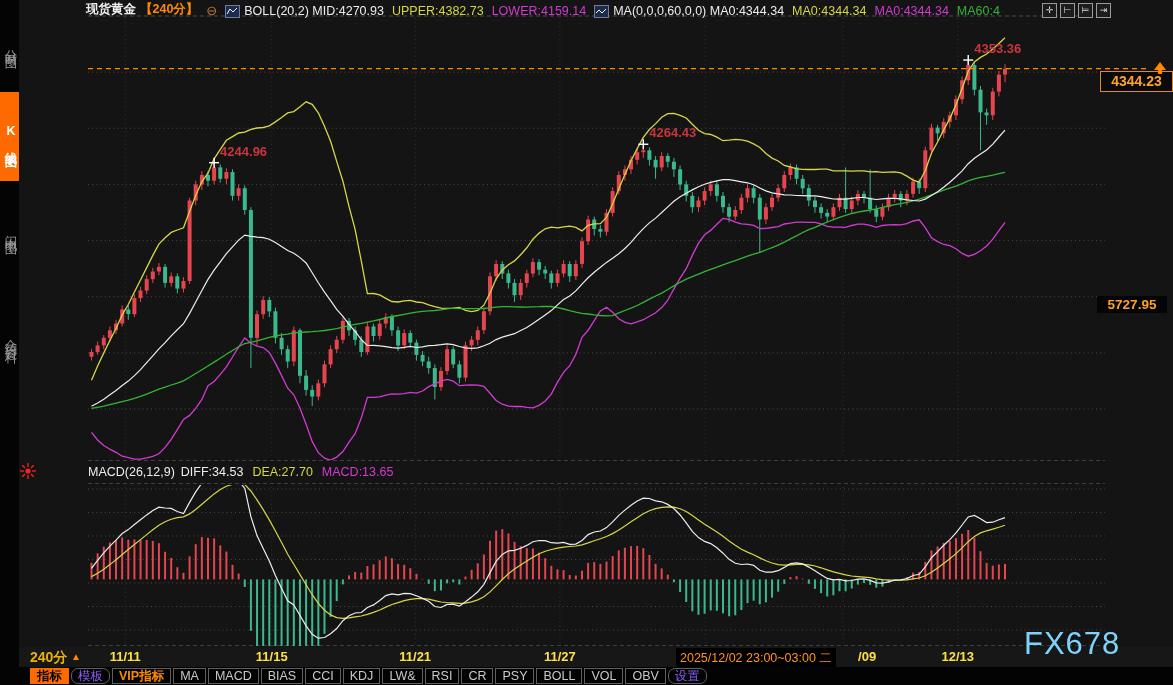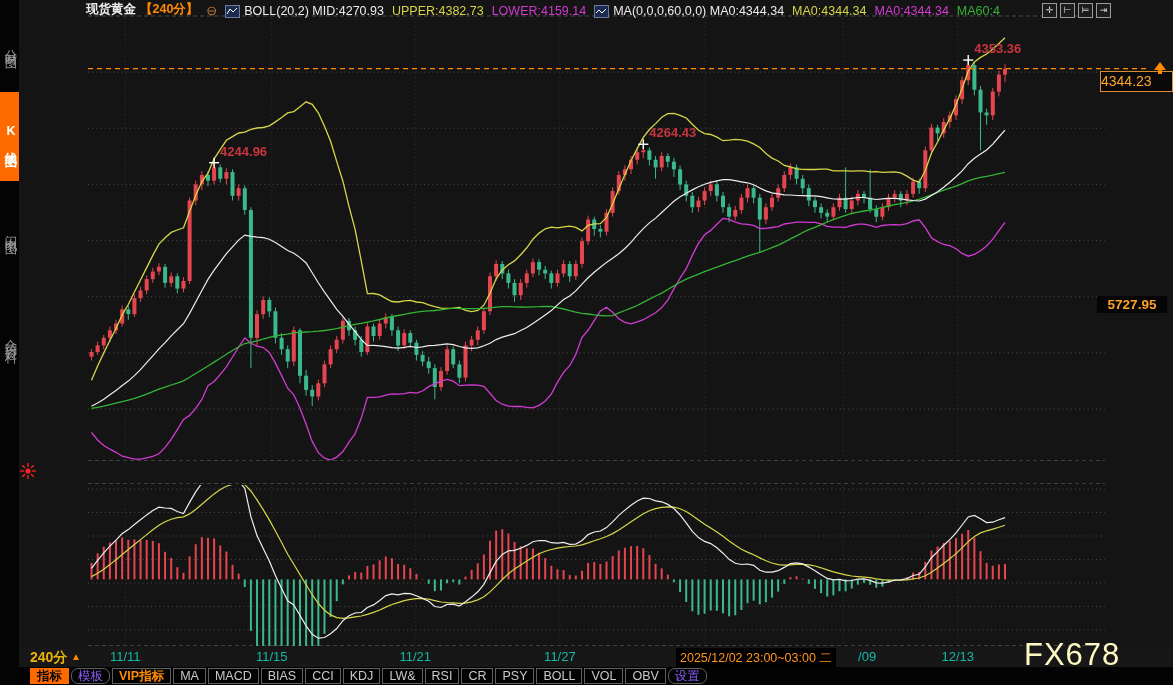--- a/index.html
+++ b/index.html
@@ -20,37 +20,37 @@
   .win-ic{width:13px;height:13px;border:1px solid #9a9a9a;background:#1c1c1c;color:#d8d8d8;
           font-size:9px;line-height:12px;text-align:center;cursor:pointer;}
   
   .axlbl{position:absolute;font-size:12.5px;color:#dcdcdc;line-height:15px;}
   .axlbl.l{left:34px;width:51px;text-align:right;}
   .axlbl.r{left:1109px;width:62px;text-align:left;}
   
   .anno{position:absolute;font-size:13px;font-weight:bold;color:#C8353E;z-index:3;}
   
   #pricebox{position:absolute;left:1100px;top:71px;width:71px;height:19px;line-height:19px;
-            border:1px solid #E08A2E;background:#0a0a0a;color:#FFA228;font-size:14px;font-weight:normal;
-            z-index:5;}
+            border:1px solid #E08A2E;background:#0a0a0a;color:#FFA228;font-size:14px;font-weight:bold;
+            text-align:center;z-index:5;}
   #pricebox2{position:absolute;left:1097px;top:296px;width:70px;height:17px;line-height:17px;
              background:#050505;color:#FFA228;font-size:13.5px;font-weight:bold;text-align:center;z-index:5;}
   #price-arrow{position:absolute;left:1152px;top:60px;z-index:5;line-height:0;}
   
   #macd-hdr{position:absolute;left:88px;top:465px;display:flex;gap:9px;font-size:12.5px;z-index:4;white-space:nowrap;}
   #live-ic{position:absolute;left:20px;top:463px;z-index:4;line-height:0;}
   
   #xrow{position:absolute;left:19px;top:647px;width:1154px;height:20px;background:#171717;z-index:4;}
-  .xtick{position:absolute;top:2px;font-size:13px;font-weight:normal;color:#14b8a6;transform:translateX(-50%);}
+  .xtick{position:absolute;top:2px;font-size:13px;font-weight:bold;color:#fde047;transform:translateX(-50%);}
   #tf-lab{position:absolute;left:11px;top:2px;font-size:14px;font-weight:bold;color:#eab308;}
   #tf-arrow{position:absolute;left:52px;top:4px;font-size:10px;color:#FF8A00;}
   #statusbox{position:absolute;left:657px;top:1px;background:#000;color:#FF9320;font-size:12.5px;
              padding:2px 4px;z-index:2;white-space:nowrap;}
   
-  #wm{position:absolute;left:1024px;top:626px;font-size:31px;color:#fef9c3;letter-spacing:1px;z-index:7;margin-top:11px;}
+  #wm{position:absolute;left:1024px;top:626px;font-size:31px;color:#7dd3fc;letter-spacing:1px;z-index:7;}
   
   #toolbar{position:absolute;left:19px;top:667px;width:1154px;height:18px;background:#030303;z-index:6;
            display:flex;align-items:center;padding-left:11px;box-sizing:border-box;}
   .tb{border:1px solid #5f5f5f;color:#c9c9c9;font-size:12.5px;line-height:14px;padding:0 6px;
       margin-right:2px;cursor:pointer;white-space:nowrap;}
   .tb.active{background:#FF6A00;border-color:#FF6A00;color:#0a0a0a;font-weight:bold;}
   .tb.white{color:#8b5cf6;border-radius:7px;}
   .tb.vip{color:#FF8A00;font-weight:bold;}
   svg{display:block;}
 </style>
@@ -659,20 +659,26 @@
           <line x1="0" y1="8" x2="4" y2="8"></line>
           <line x1="12" y1="8" x2="16" y2="8"></line>
           <line x1="2.3" y1="2.3" x2="5" y2="5"></line>
           <line x1="11" y1="11" x2="13.7" y2="13.7"></line>
           <line x1="13.7" y1="2.3" x2="11" y2="5"></line>
           <line x1="5" y1="11" x2="2.3" y2="13.7"></line>
         </g>
         <circle cx="8" cy="8" r="2.6" fill="#ff2020"></circle>
       </svg>
   </span>
+  <div id="macd-hdr">
+    <span class="h-white">MACD(26,12,9)</span>
+    <span class="h-white" style="margin-left:-3px">DIFF:34.53</span>
+    <span class="h-yellow">DEA:27.70</span>
+    <span class="h-magenta">MACD:13.65</span>
+  </div>
 
   <div id="xrow">
     <span id="tf-lab">240分</span>
     <span id="tf-arrow">▲</span>
     <span id="statusbox">2025/12/02 23:00~03:00 二</span>
   <span class="xtick" style="left: 106.221px;">11/11</span>
       <span class="xtick" style="left: 252.751px;">11/15</span>
       <span class="xtick" style="left: 396.217px;">11/21</span>
       <span class="xtick" style="left: 540.908px;">11/27</span>
       <span class="xtick" style="left: 824.161px; margin-left: 24px;">/09</span>

